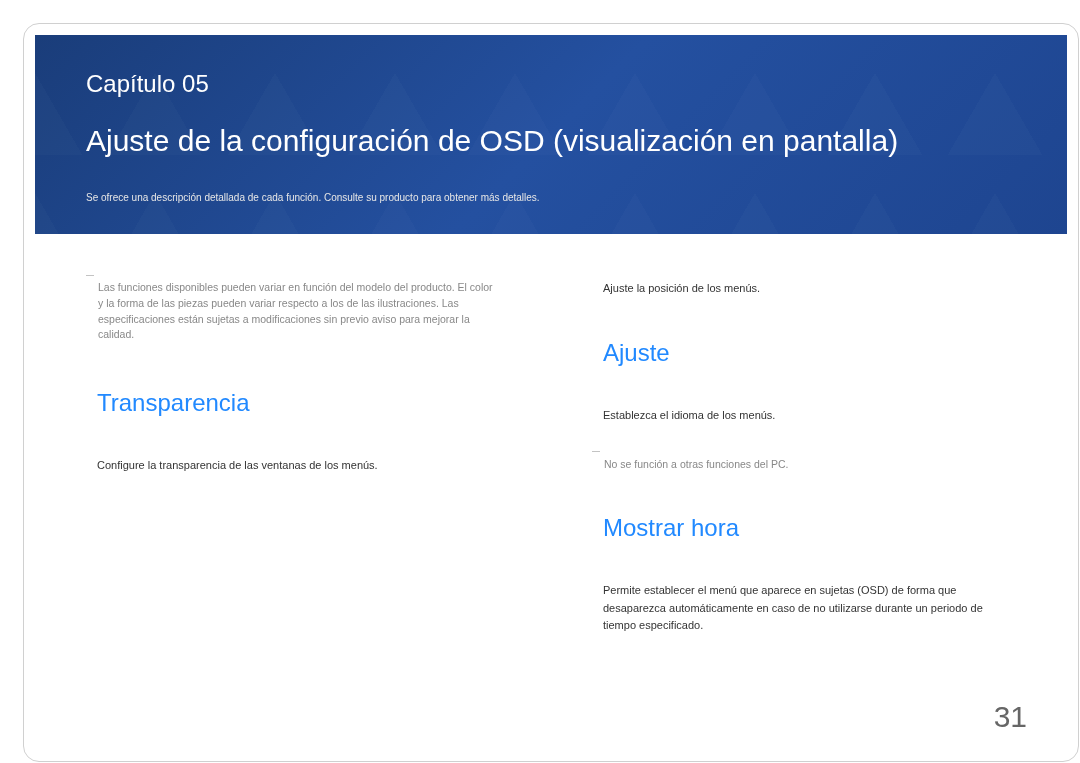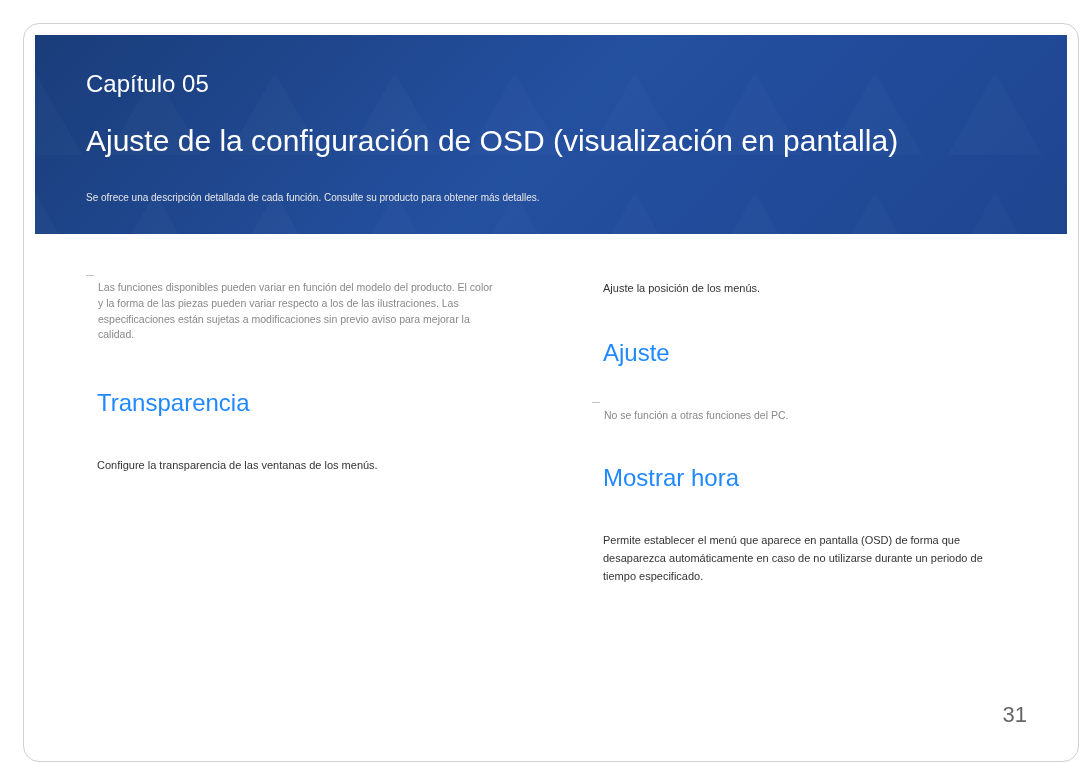--- a/index.html
+++ b/index.html
@@ -116,23 +116,23 @@
       top: 0;
       font-size: 8px;
       color: #888888;
     }
     .highlight-label {
       color: #e8621f;
       font-weight: 500;
     }
     .page-number {
       position: absolute;
-      bottom: 22px;
+      bottom: 16px;
       right: 40px;
-      font-size: 22px;
+      font-size: 30px;
       color: #666666;
       font-weight: 300;
     }
     .right-column .section-heading:first-child {
       margin-top: 0;
     }
   </style>
 </head>
 <body>
 
@@ -150,23 +150,24 @@
       <div class="note-text">Las funciones disponibles pueden variar en función del modelo del producto. El color y la forma de las piezas pueden variar respecto a los de las ilustraciones. Las especificaciones están sujetas a modificaciones sin previo aviso para mejorar la calidad.</div>
 
       <h2 class="section-heading">Transparencia</h2>
       <p class="body-text">Configure la transparencia de las ventanas de los menús.</p>
     </div>
 
     <div class="right-column">
       <p class="body-text">Ajuste la posición de los menús.</p>
 
       <h2 class="section-heading">Ajuste</h2>
+      <p class="body-text">Establezca el idioma de los menús.</p>
       <div class="sub-note">No se función a otras funciones del PC.</div>
 
       <h2 class="section-heading">Mostrar hora</h2>
-      <p class="body-text">Permite establecer el menú que aparece en pantalla (OSD) de forma que desaparezca automáticamente en caso de no utilizarse durante un periodo de tiempo especificado.</p>
+      <p class="body-text">Permite establecer el menú que aparece en sujetas (OSD) de forma que desaparezca automáticamente en caso de no utilizarse durante un periodo de tiempo especificado.</p>
     </div>
 
   </div>
 
   <div class="page-number">31</div>
 
 </div>
 
 </body></html>

